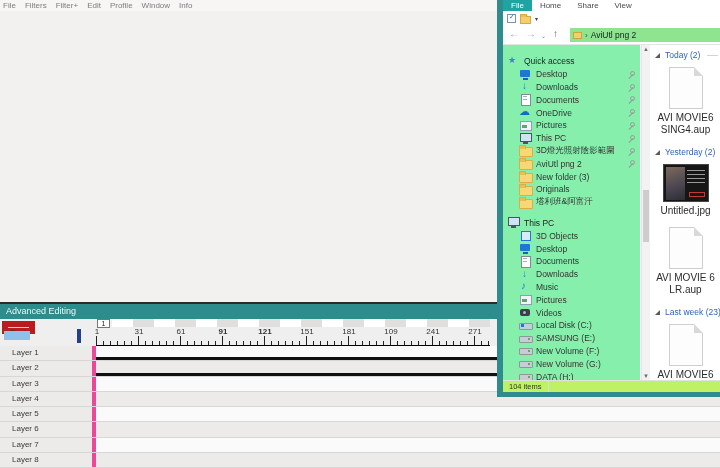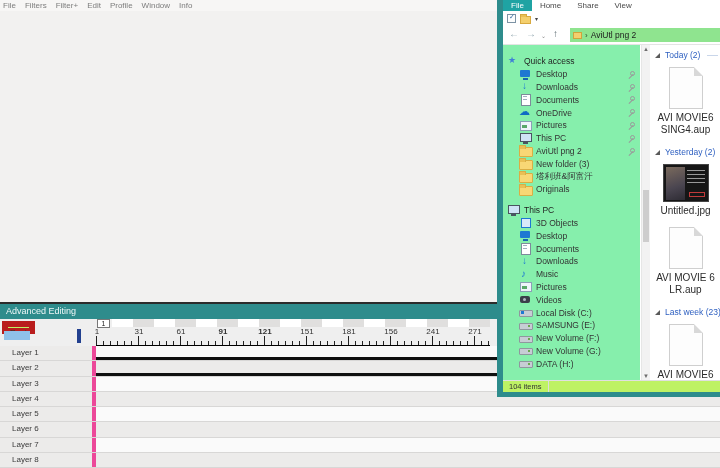--- a/index.html
+++ b/index.html
@@ -163,21 +163,21 @@
     <div class="tl-checker"></div>
     <div class="tl-ruler-labels">
 
     <span class="tl-ruler-label row-odd" style="left: 0px;">1</span>
         <span class="tl-ruler-label row-even" style="left: 42px;">31</span>
         <span class="tl-ruler-label row-odd" style="left: 84px;">61</span>
         <span class="tl-ruler-label row-even" style="left: 126px; font-weight: bold;">91</span>
         <span class="tl-ruler-label row-odd" style="left: 168px; font-weight: bold;">121</span>
         <span class="tl-ruler-label row-even" style="left: 210px;">151</span>
         <span class="tl-ruler-label row-odd" style="left: 252px;">181</span>
-        <span class="tl-ruler-label row-even" style="left: 294px;">156</span>
+        <span class="tl-ruler-label row-even" style="left: 294px;">109</span>
         <span class="tl-ruler-label row-odd" style="left: 336px;">241</span>
         <span class="tl-ruler-label row-even" style="left: 378px;">271</span>
       </div>
     <div class="tl-ticks-major"></div>
     <div class="tl-ticks-minor"></div>
     <div class="tl-baseline"></div>
     <div class="tl-rows">
 
     <div class="tl-row row-odd">
           <div class="tl-row-label">Layer 1</div>
@@ -278,38 +278,43 @@
           <div class="tree-row child row-odd">
             <span class="ticon icon-pictures"></span>
             <span class="tree-label">Pictures</span>
             <span class="pin"></span>
           </div>
           <div class="tree-row child row-even">
             <span class="ticon icon-pc"></span>
             <span class="tree-label">This PC</span>
             <span class="pin"></span>
           </div>
+          <div class="tree-row child row-odd">
+            <span class="ticon icon-folder"></span>
+            <span class="tree-label">3D燈光照射陰影範圍</span>
+            <span class="pin"></span>
+          </div>
           <div class="tree-row child row-even">
             <span class="ticon icon-folder"></span>
             <span class="tree-label">AviUtl png 2</span>
             <span class="pin"></span>
           </div>
           <div class="tree-row child row-odd">
             <span class="ticon icon-folder"></span>
             <span class="tree-label">New folder (3)</span>
 
           </div>
+          <div class="tree-row child row-even">
+            <span class="ticon icon-folder"></span>
+            <span class="tree-label">Originals</span>
+
+          </div>
           <div class="tree-row child row-odd">
             <span class="ticon icon-folder"></span>
             <span class="tree-label">塔利班&amp;阿富汗</span>
-
-          </div>
-          <div class="tree-row child row-even">
-            <span class="ticon icon-folder"></span>
-            <span class="tree-label">Originals</span>
 
           </div>
         </div>
       <div class="tree-gap"></div>
       <div class="tree-row section">
         <span class="ticon icon-pc"></span>
         <span class="tree-label">This PC</span>
       </div>
       <div>
 

